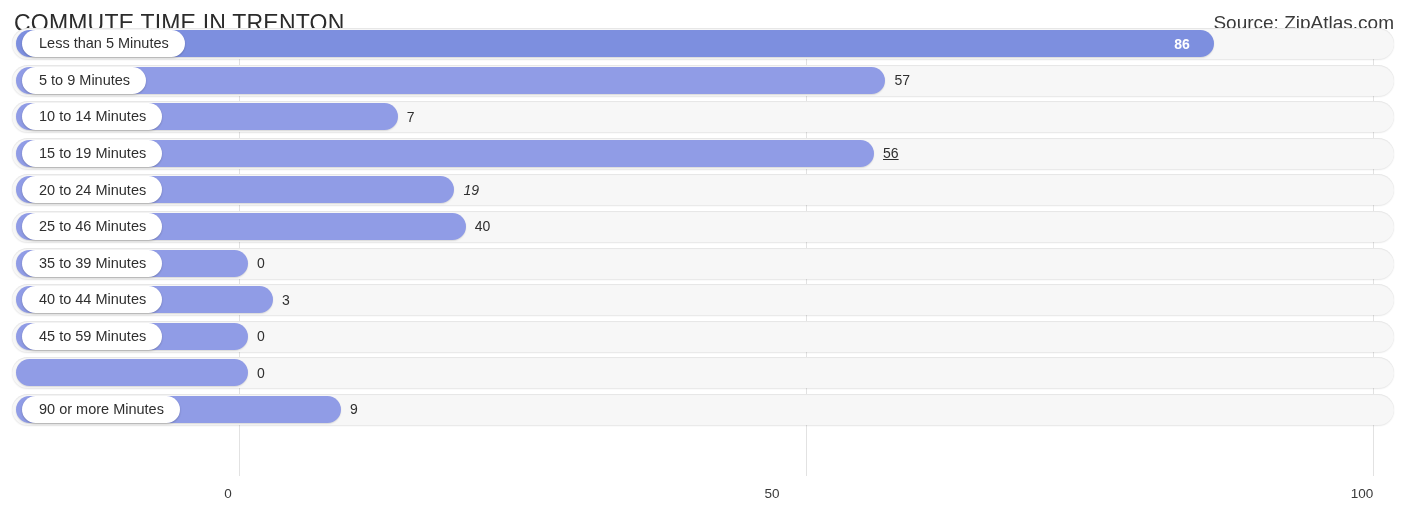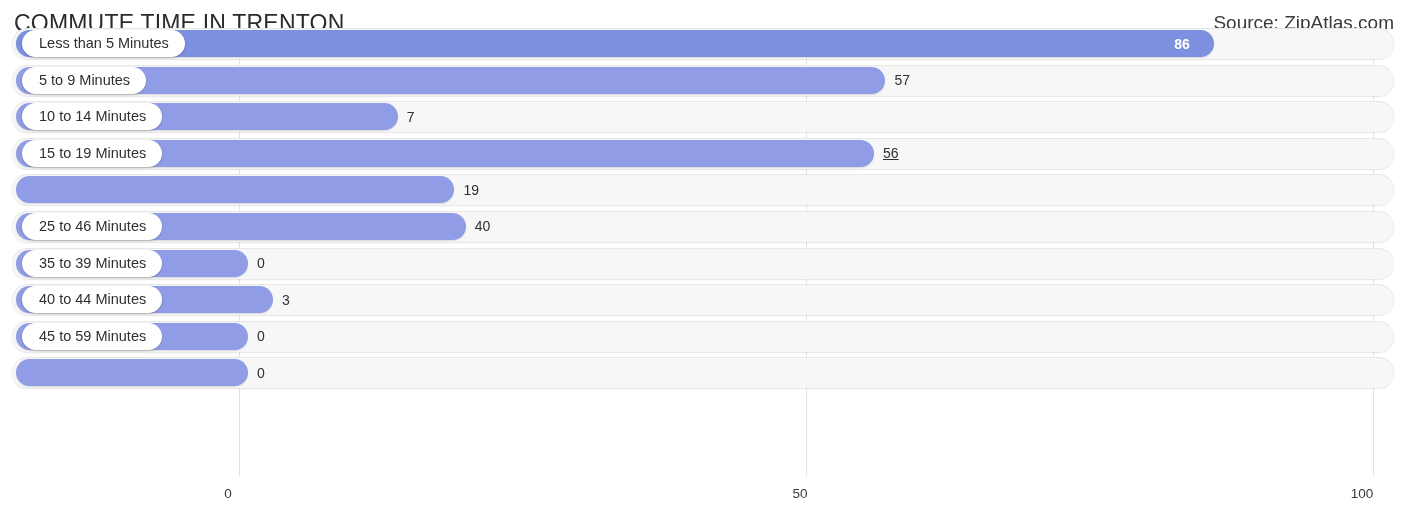--- a/index.html
+++ b/index.html
@@ -207,21 +207,24 @@
         <div class="track"></div>
         <div class="bar" style="width: 858.04px;"></div>
         <div class="label-pill">
           <span>15 to 19 Minutes</span>
         </div>
         <div class="value-out" style="left: 883.04px; text-decoration: underline;">56</div>
       </div>
       <div class="row">
         <div class="track"></div>
         <div class="bar" style="width: 438.46px;"></div>
-        <div class="value-out" style="left: 463.46px;">19</div>
+        <div class="label-pill">
+          <span>20 to 24 Minutes</span>
+        </div>
+        <div class="value-out" style="left: 463.46px; font-style: italic;">19</div>
       </div>
       <div class="row">
         <div class="track"></div>
         <div class="bar" style="width: 449.8px;"></div>
         <div class="label-pill">
           <span>25 to 46 Minutes</span>
         </div>
         <div class="value-out" style="left: 474.8px;">40</div>
       </div>
       <div class="row">
@@ -246,20 +249,28 @@
         <div class="label-pill">
           <span>45 to 59 Minutes</span>
         </div>
         <div class="value-out" style="left: 257px;">0</div>
       </div>
       <div class="row">
         <div class="track"></div>
         <div class="bar" style="width: 232px;"></div>
         <div class="value-out" style="left: 257px;">0</div>
       </div>
+      <div class="row">
+        <div class="track"></div>
+        <div class="bar" style="width: 325.06px;"></div>
+        <div class="label-pill">
+          <span>90 or more Minutes</span>
+        </div>
+        <div class="value-out" style="left: 350.06px;">9</div>
+      </div>
     </div>
 </div>
 
 <div id="axis">
     <div class="tick-label" style="left: 228px;">0</div>
-    <div class="tick-label" style="left: 800px;">50</div>
+    <div class="tick-label" style="left: 772px;">50</div>
     <div class="tick-label" style="left: 1362px;">100</div>
   </div>
 
 </body></html>

